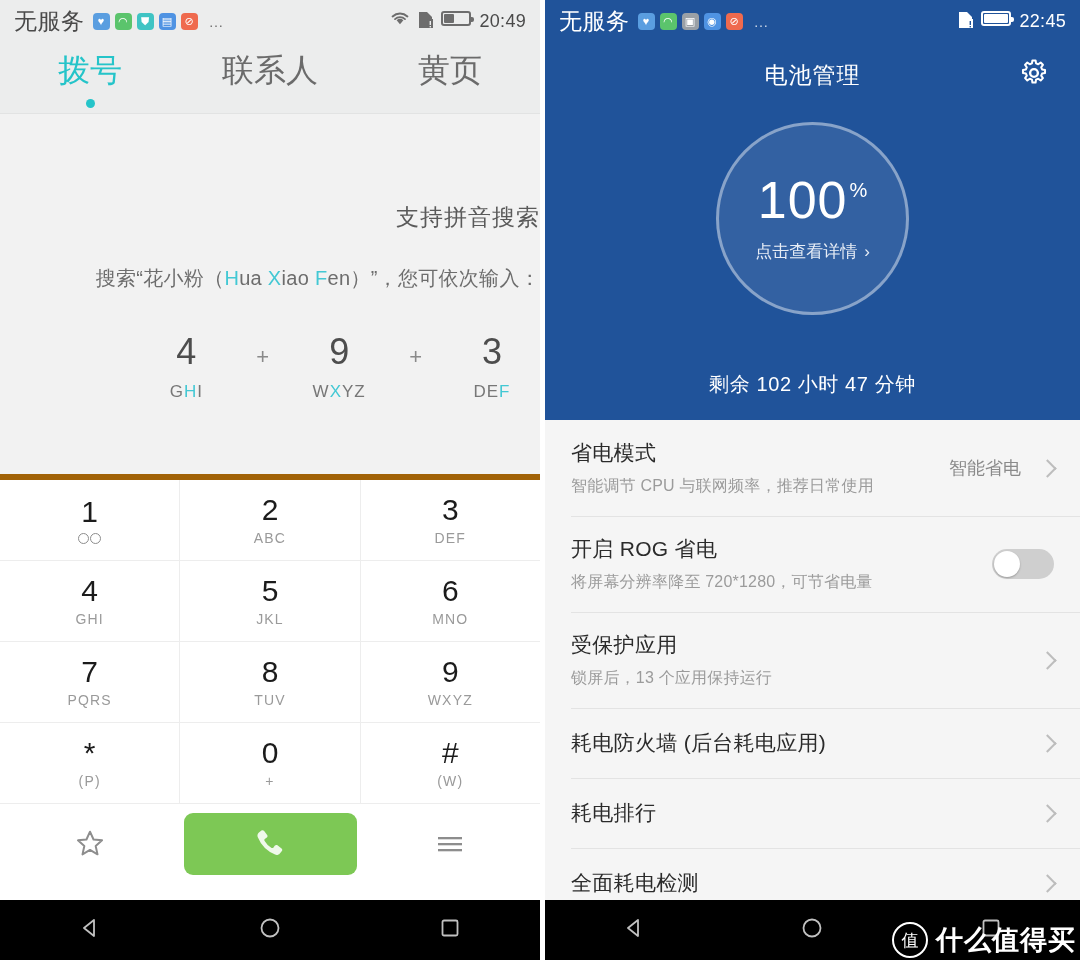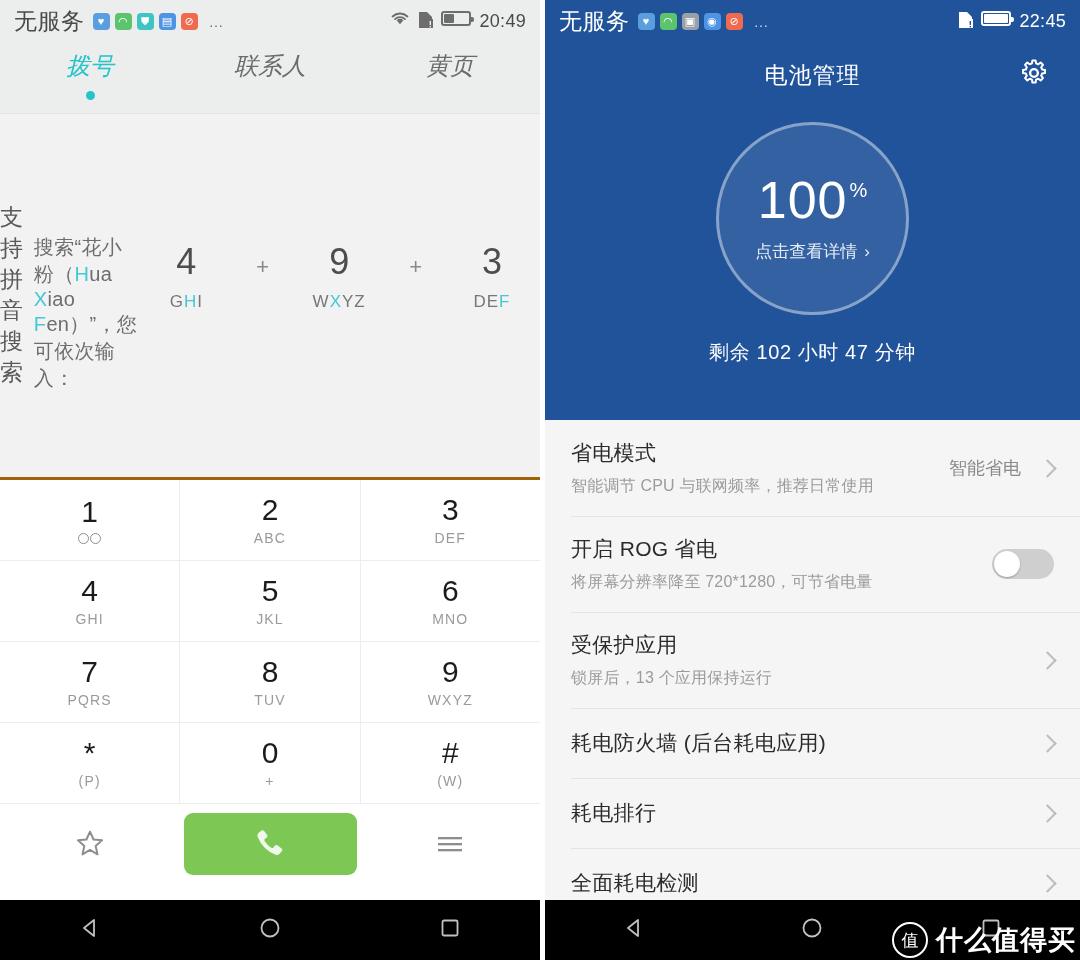--- a/index.html
+++ b/index.html
@@ -24,26 +24,26 @@
   .sb-time{font-size:18px;letter-spacing:.3px;}
   .ic-wifi{width:20px;height:15px;position:relative;display:inline-block;}
   .ic-sim{width:15px;height:18px;position:relative;display:inline-block;}
   .batt{width:30px;height:15px;border:2px solid currentColor;border-radius:3px;position:relative;box-sizing:border-box;display:inline-block;}
   .batt:after{content:"";position:absolute;right:-5px;top:4px;width:3px;height:5px;background:currentColor;border-radius:0 2px 2px 0;}
   .batt .lvl{position:absolute;left:1px;top:1px;bottom:1px;background:currentColor;border-radius:1px;}
 
   
   .tabbar{height:72px;background:#eceded;display:flex;align-items:flex-start;justify-content:space-around;padding-top:12px;box-sizing:border-box;border-bottom:1px solid #e2e3e3;}
   .tab{flex:1;text-align:center;position:relative;}
-  .tab-label{font-size:24px;color:#6b6b6b;line-height:1;font-style:italic;}
+  .tab-label{font-size:32px;color:#6b6b6b;line-height:1;}
   .tab.active .tab-label{color:#25c4c9;}
   .tab-dot{width:9px;height:9px;border-radius:50%;background:#25c4c9;margin:13px auto 0;}
 
   
-  .hint{background:#f2f2f2;height:366px;box-sizing:border-box;display:flex;flex-direction:row;align-items:flex-start;justify-content:flex-start;padding-top:88px;border-bottom:3px solid #a16207;}
+  .hint{background:#f2f2f2;height:366px;box-sizing:border-box;display:flex;flex-direction:column;align-items:flex-end;justify-content:flex-start;padding-top:88px;border-bottom:6px solid #a16207;}
   .hint-title{font-size:23px;color:#5a5a5a;letter-spacing:1px;}
   .hint-sub{font-size:20px;color:#6d6d6d;margin-top:32px;letter-spacing:.3px;}
   .hint-sub .hl{color:#43c8d4;}
   .hint-codes{display:flex;align-items:flex-start;justify-content:center;gap:0;margin-top:42px;}
   .code{width:96px;text-align:center;}
   .code .num{font-size:36px;color:#4d4d4d;line-height:1;font-weight:300;}
   .code .letters{font-size:17px;color:#777;margin-top:12px;letter-spacing:1px;}
   .code .letters .hl{color:#43c8d4;}
   .plus{font-size:22px;color:#8a8a8a;padding:10px 22px 0;}
 
@@ -64,21 +64,21 @@
 
   
   .navbar{height:60px;background:#000;display:flex;align-items:center;justify-content:space-around;position:absolute;left:0;right:0;bottom:0;}
   .nav-ic{opacity:.88;}
 
   
   .bt-header{background:#20539a;color:#fff;}
   .bt-title-row{height:66px;display:flex;align-items:center;justify-content:center;position:relative;}
   .bt-title{font-size:23px;letter-spacing:1px;}
   .gear{position:absolute;right:30px;top:50%;transform:translateY(-50%);}
-  .bt-hero{height:312px;display:flex;flex-direction:column;align-items:center;justify-content:flex-start;padding-top:14px;box-sizing:border-box;}
+  .bt-hero{height:312px;display:flex;flex-direction:column;align-items:center;justify-content:flex-start;padding-top:14px;box-sizing:border-box;gap:32px;}
   .ring{width:187px;height:187px;border-radius:50%;border:3px solid rgba(255,255,255,.42);background:rgba(255,255,255,.085);display:flex;flex-direction:column;align-items:center;justify-content:center;}
   .pct{display:flex;align-items:flex-start;color:#fff;line-height:1;}
   .pct .v{font-size:52px;font-weight:300;letter-spacing:1px;}
   .pct .u{font-size:20px;margin-top:6px;margin-left:2px;}
   .ring-sub{margin-top:14px;font-size:17px;color:#e7edf6;display:flex;align-items:center;gap:7px;}
   .bt-remain{margin-top:24px;font-size:20px;color:#ffffff;letter-spacing:.6px;}
 
   
   .list{background:#f5f5f5;}
   .row{position:relative;display:flex;align-items:center;padding:0 26px;box-sizing:border-box;background:#f5f5f5;}

